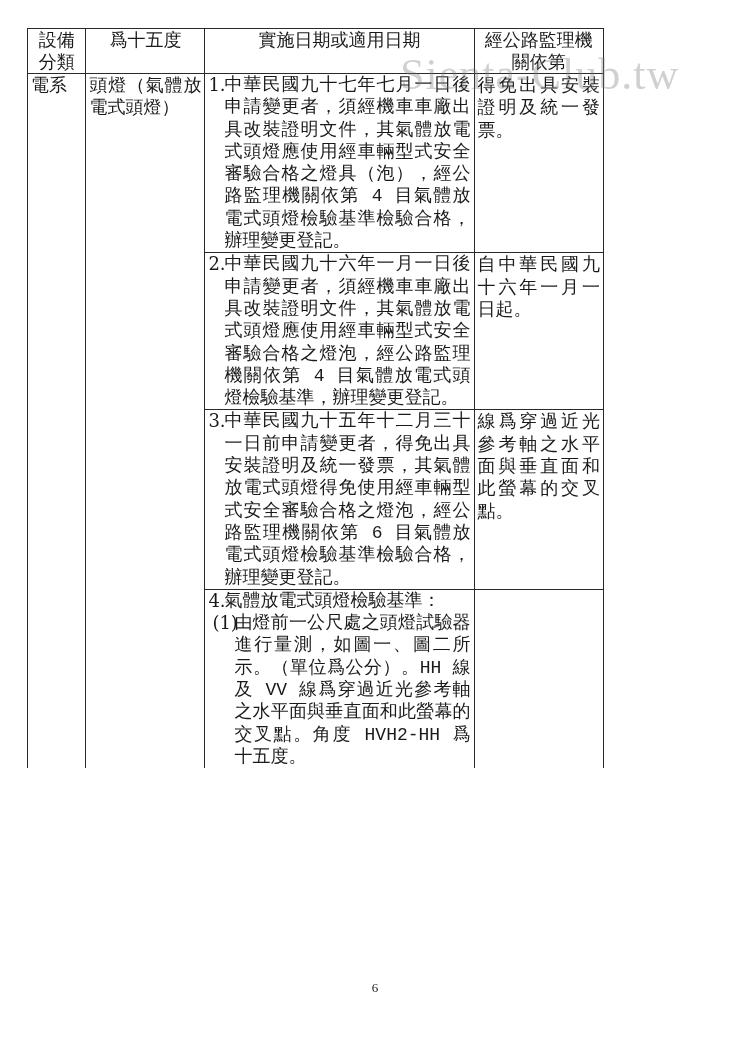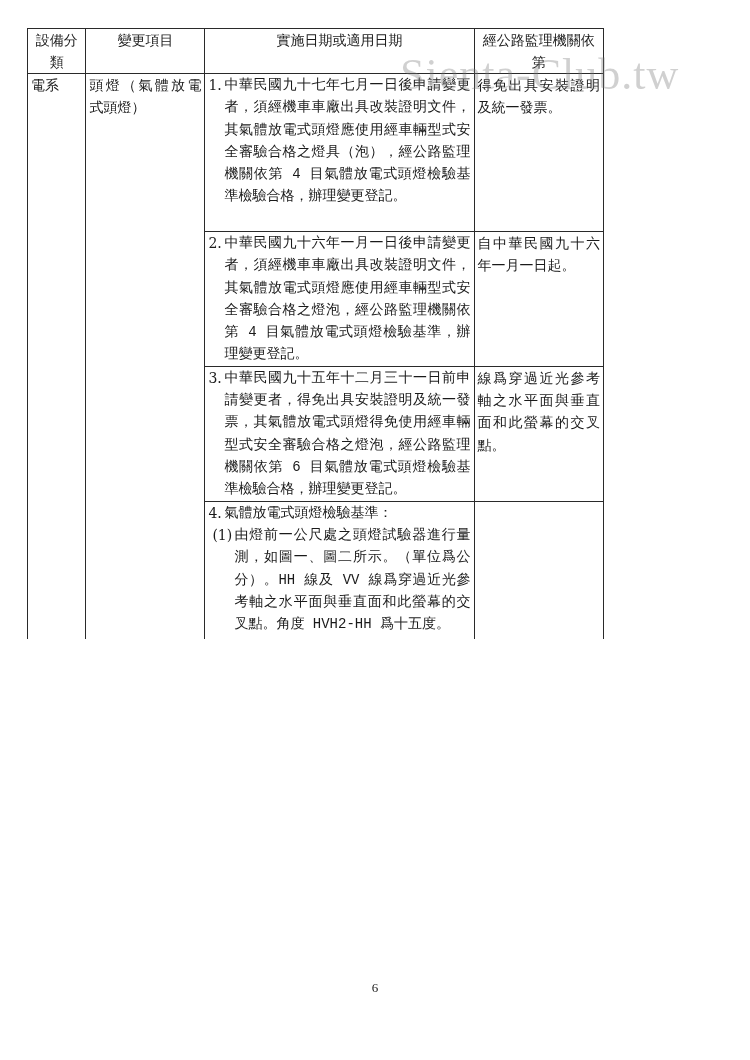--- a/index.html
+++ b/index.html
@@ -6,21 +6,21 @@
   body {
     width: 750px; height: 1060px; position: relative; overflow: hidden;
     font-family: "DejaVu Serif", "Liberation Serif", serif;
     color: #1a1a1a;
   }
   .page { position: absolute; left: 0; top: 0; width: 750px; height: 1060px; }
   table.doc {
     position: absolute; left: 27px; top: 28px;
     border-collapse: collapse; table-layout: fixed;
     width: 577px;
-    font-size: 14px; line-height: 22.3px;
+    font-size: 18px; line-height: 22.3px;
   }
   table.doc td, table.doc th {
     border: 1px solid #2a2a2a;
     vertical-align: top;
     padding: 0 3px;
     font-weight: normal;
     word-break: break-all;
   }
   table.doc th { text-align: center; height: 22px; line-height: 22px; }
   table.doc tr.last td { border-bottom: none; }
@@ -58,21 +58,21 @@
   <table class="doc">
     <colgroup>
       <col class="col1">
         <col class="col2">
         <col class="col3">
         <col class="col4">
     </colgroup>
     <tbody>
         <tr>
       <th>設備分類</th>
-      <th>變更項目</th>
+      <th>爲十五度</th>
       <th>實施日期或適用日期</th>
       <th>經公路監理機關依第</th>
     </tr>
     <tr class="row1">
       <td rowspan="4" class="last-cell" style="border-bottom:none;">電系</td>
       <td rowspan="4" class="cell-text" style="border-bottom:none;">頭燈（氣體放電式頭燈）</td>
       <td>
         <div class="item">
           <span class="num">1.</span>
           <span class="body">中華民國九十七年七月一日後申請變更者，須經機車車廠出具改裝證明文件，其氣體放電式頭燈應使用經車輛型式安全審驗合格之燈具（泡），經公路監理機關依第 4 目氣體放電式頭燈檢驗基準檢驗合格，辦理變更登記。</span>

